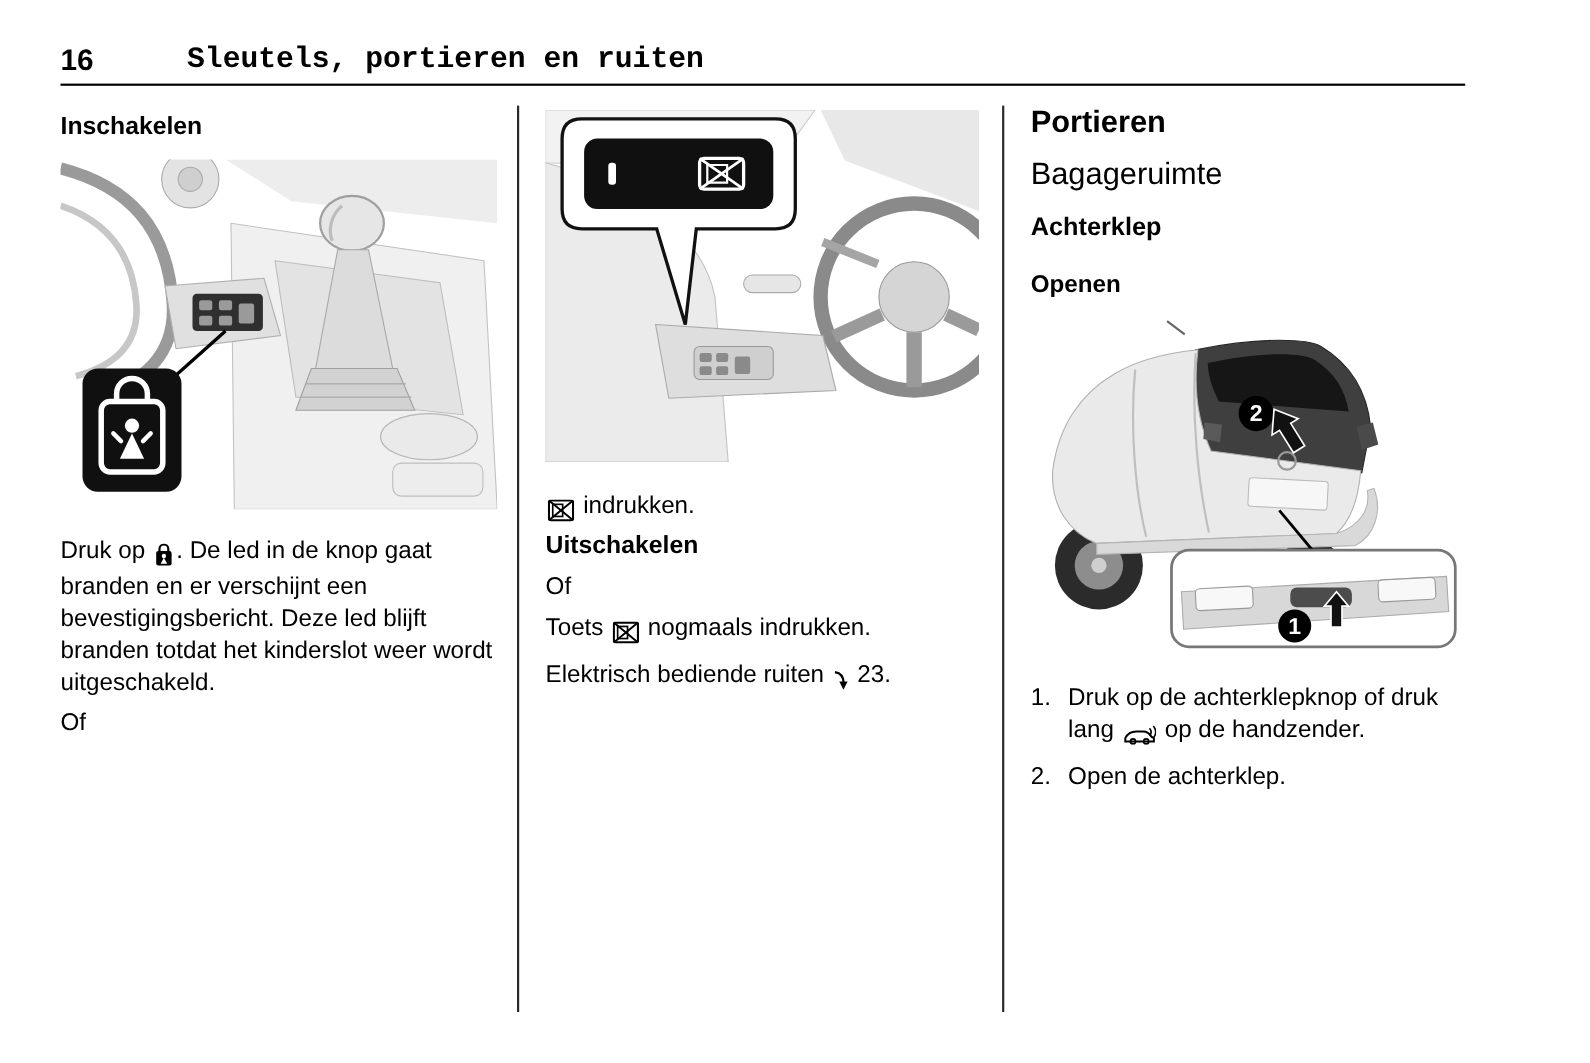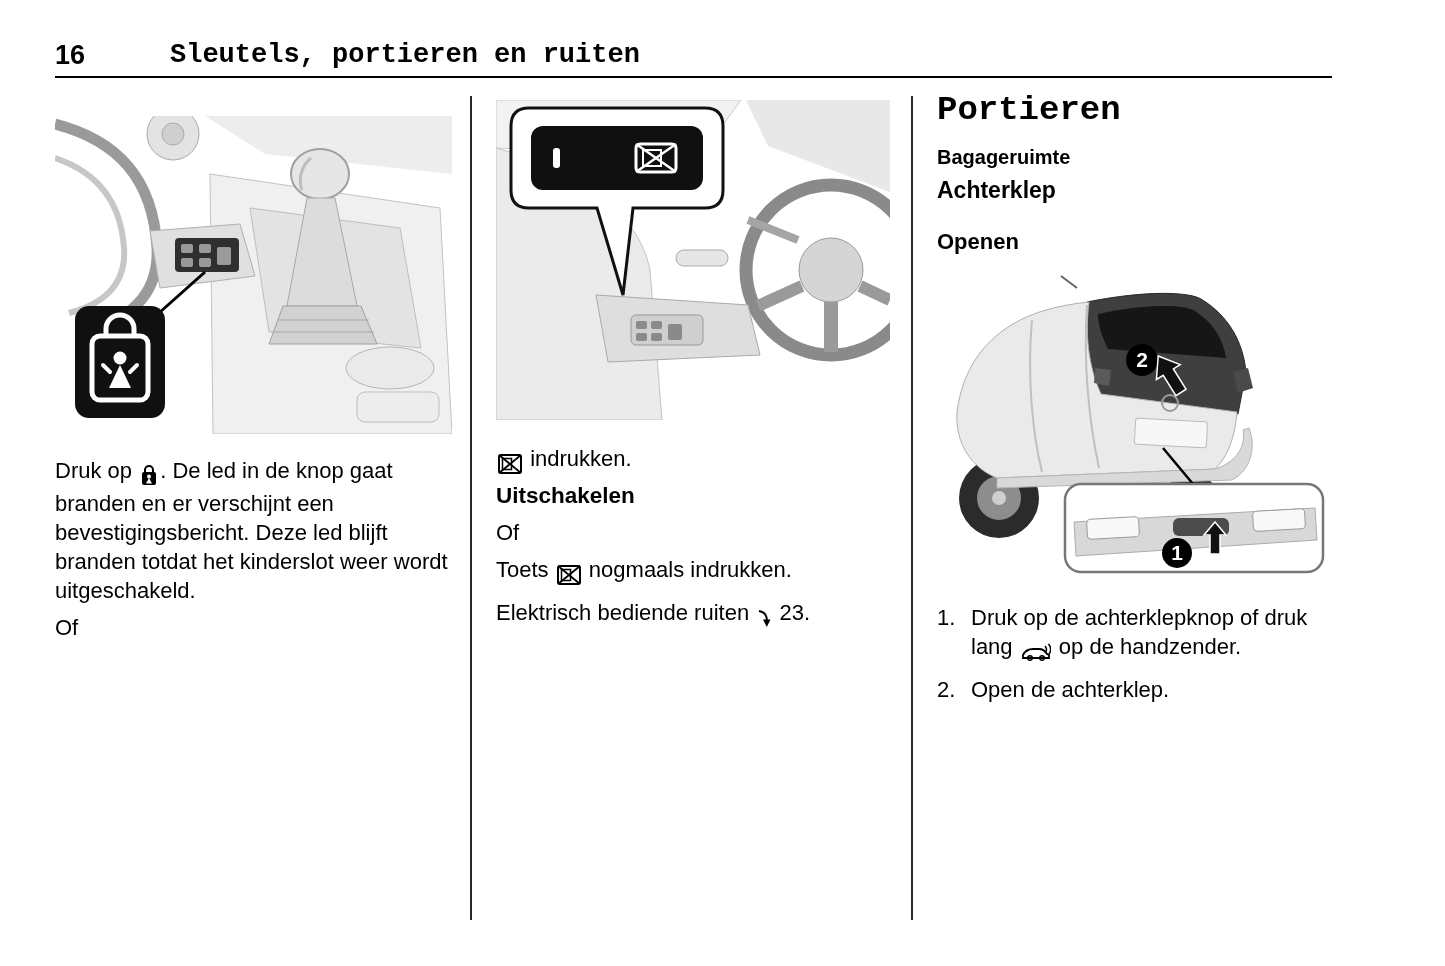--- a/index.html
+++ b/index.html
@@ -25,23 +25,23 @@
   .col2 .subhead { margin-top:4px; }
   .figure { margin-top:16px; }
   .figure svg { display:block; }
   .col1 p.body { margin-top:22px; }
   .col2 p.body { margin-top:6px; }
   .or { margin-top:8px; }
   .press-line { margin-top:24px; }
   .second-line { margin-top:8px; }
   .ref-line { margin-top:10px; }
   
-  .h-portieren   { font-size:34px; font-weight:bold;font-family:Liberation Mono, monospace; }
-  .h-bagage      { font-size:20px; font-weight:bold; margin-top:18px; }
-  .h-achterklep  { font-size:23px; font-weight:bold; margin-top:4px; }
+  .h-portieren   { font-size:28px; font-weight:bold; }
+  .h-bagage      { font-size:28px; font-weight:normal; margin-top:18px; }
+  .h-achterklep  { font-size:23px; font-weight:bold; margin-top:20px; }
   .h-openen      { font-size:22px; font-weight:bold; margin-top:22px; }
   .steps { margin-top:26px; }
   .step { display:flex; margin-bottom:10px; }
   .step .num { flex:0 0 34px; }
   .step .txt { flex:1; }
   
   .inline-icon { display:inline-block; vertical-align:-4px; margin:0 2px; }
   .inline-icon svg { display:inline-block; vertical-align:middle; }
   .callout-num { font-family:"Liberation Sans", sans-serif; font-size:21px; font-weight:bold; fill:#ffffff; text-anchor:middle; }
 </style>
@@ -51,20 +51,21 @@
 <div class="page">
 
   <div class="hdr-num">16</div>
   <div class="hdr-title">Sleutels, portieren en ruiten</div>
   <div class="hdr-rule"></div>
 
   <div class="vdiv vd1"></div>
   <div class="vdiv vd2"></div>
 
   <div class="col col1">
+    <div class="subhead">Inschakelen</div>
 
     <div class="figure">
       <svg width="397" height="318" viewBox="0 0 397 318">
         <rect width="397" height="318" fill="#ffffff"></rect>
 
         <path d="M0,8 C62,24 98,62 102,132 C104,172 82,202 30,216" fill="none" stroke="#9a9a9a" stroke-width="11"></path>
         <path d="M0,42 C42,56 66,86 69,132 C71,162 56,186 14,197" fill="none" stroke="#c7c7c7" stroke-width="6"></path>
         <circle cx="118" cy="18" r="26" fill="#e3e3e3" stroke="#aaaaaa"></circle>
         <circle cx="118" cy="18" r="11" fill="#cfcfcf" stroke="#aaaaaa"></circle>
 

